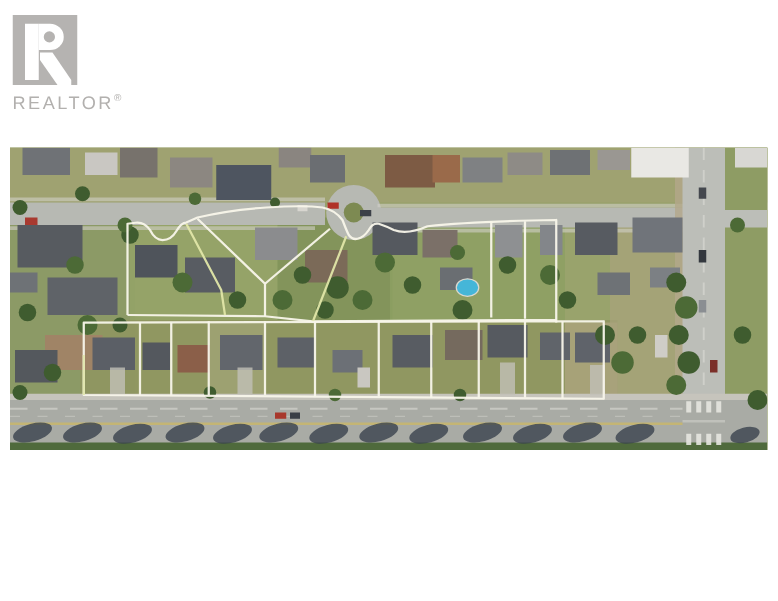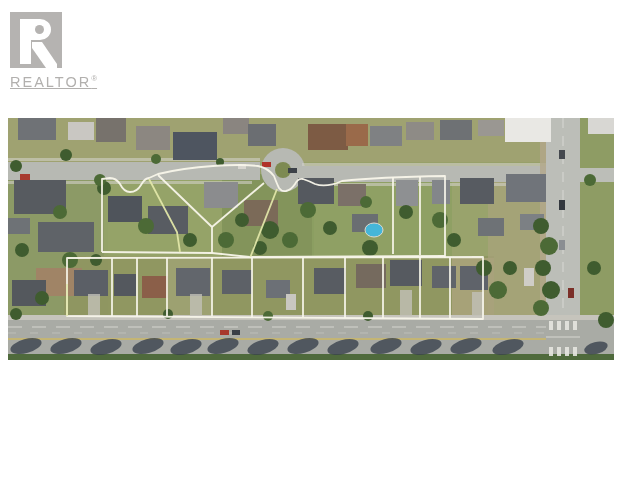--- a/index.html
+++ b/index.html
@@ -1,21 +1,21 @@
 <!DOCTYPE html>
 <html><head>
 <meta charset="utf-8">
 <style>
   html,body{margin:0;padding:0;background:#ffffff;}
   .canvas{position:relative;width:622px;height:481px;background:#ffffff;overflow:hidden;
           font-family:"Liberation Sans", sans-serif;}
   .logo-block{position:absolute;left:10px;top:12px;width:80px;}
   .logo-mark{display:block;width:52px;height:56px;color:#b5b3b1;}
   .logo-text{margin-top:6px;font-size:14.5px;letter-spacing:2px;color:#b2b0ae;
-             font-weight:400;white-space:nowrap;text-decoration:underline;}
+             font-weight:400;white-space:nowrap;}
   .logo-text sup{font-size:8px;letter-spacing:0;vertical-align:6px;}
   .photo{position:absolute;left:8px;top:118px;width:606px;height:242px;overflow:hidden;
          background:#97a06a;}
   .photo svg{display:block;width:606px;height:242px;}
 </style>
 </head>
 <body>
 
 <div class="canvas">
 

